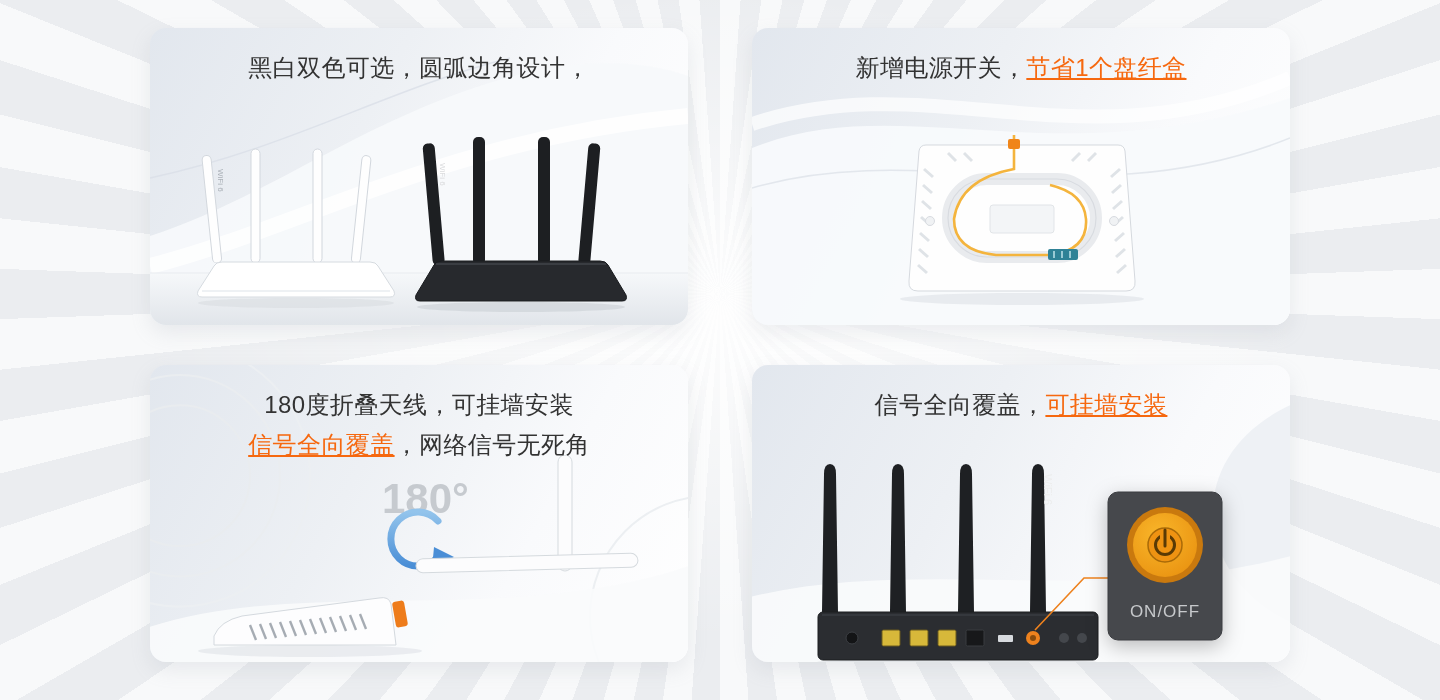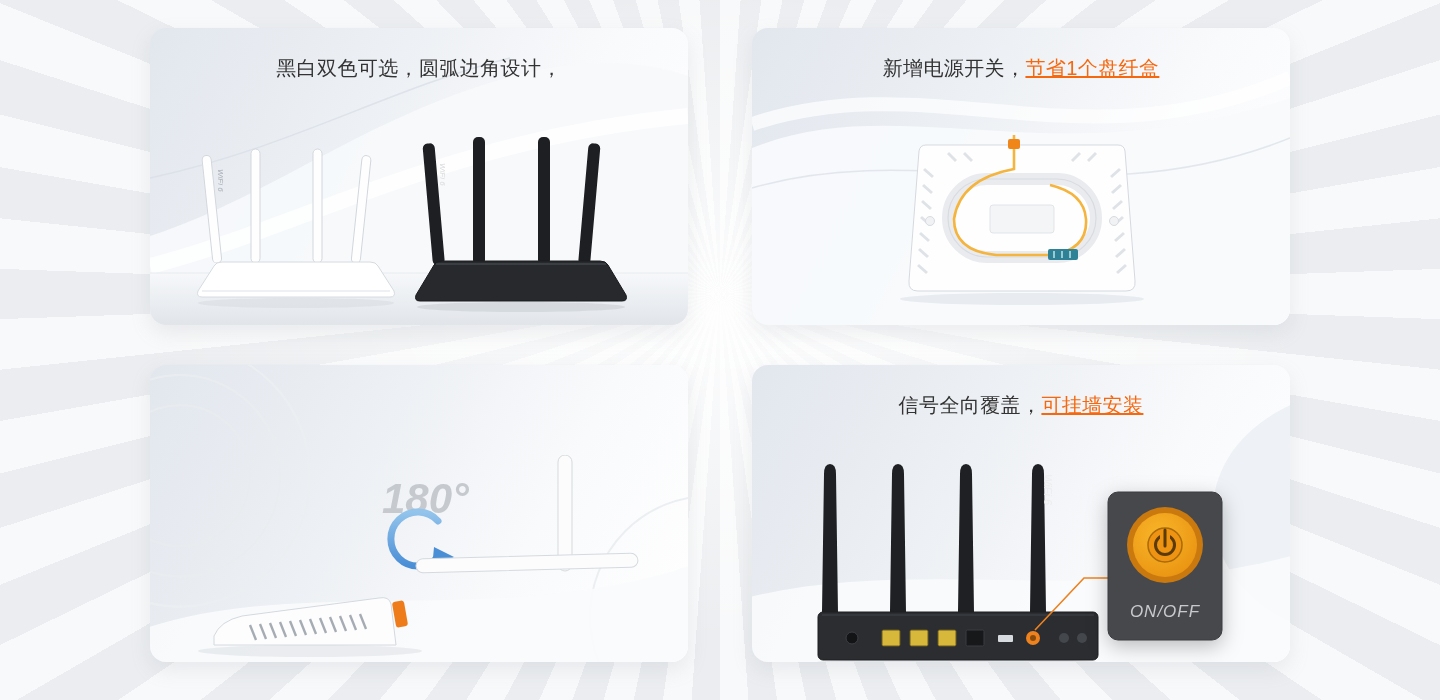--- a/index.html
+++ b/index.html
@@ -18,25 +18,25 @@
     position:absolute; left:150px; top:28px; width:1140px; height:634px;
     display:grid; grid-template-columns:538px 538px; grid-template-rows:1fr 1fr;
     gap:40px 64px;
   }
   .card {
     position:relative; border-radius:16px; overflow:hidden;
     background:linear-gradient(118deg,#e2e7ee 0%,#edf0f4 38%,#f9fafc 68%,#ffffff 100%);
     box-shadow:0 8px 20px rgba(150,158,168,0.16);
   }
   .deco { position:absolute; inset:0; width:100%; height:100%; z-index:0; }
-  .illus { position:absolute; left:0; right:0; bottom:0; z-index:1;font-style:italic; }
+  .illus { position:absolute; left:0; right:0; bottom:0; z-index:1; }
   .illus svg { display:block; width:100%; height:auto; }
   .title {
     position:relative; z-index:2; margin:0; padding-top:20px; text-align:center;
-    font-size:20px; font-weight:500; color:#333; letter-spacing:0.4px;
+    font-size:24px; font-weight:500; color:#333; letter-spacing:0.4px;
   }
   .t-line { display:block; line-height:40px; }
   .accent { color:#f6680f;text-decoration:underline; }
   .angle-text { font-weight:bold; }
 </style>
 </head>
 <body>
 
 <div class="page">
   <div class="grid">
@@ -140,20 +140,24 @@
     </section>
 
     <section class="card">
       <svg class="deco" viewBox="0 0 538 295" preserveAspectRatio="none">
         <circle cx="30" cy="110" r="70" fill="none" stroke="#e9ecef" stroke-width="2"></circle>
         <circle cx="30" cy="110" r="100" fill="none" stroke="#eaedf0" stroke-width="2"></circle>
         <circle cx="30" cy="110" r="130" fill="none" stroke="#eceff2" stroke-width="2"></circle>
         <circle cx="560" cy="250" r="120" fill="none" stroke="#eceff2" stroke-width="2"></circle>
         <path d="M0,260 C160,210 360,260 538,200 L538,295 L0,295 Z" fill="#fafbfc" opacity="0.9"></path>
       </svg>
+      <h3 class="title">
+        <span class="t-line">180度折叠天线，可挂墙安装</span>
+        <span class="t-line"><span class="accent">信号全向覆盖</span><span>，网络信号无死角</span></span>
+      </h3>
       <div class="illus">
         <svg viewBox="0 0 538 207">
           <defs>
             <linearGradient id="arrB" x1="0" y1="0" x2="0" y2="1">
               <stop offset="0" stop-color="#93c4ec"></stop>
                 <stop offset="1" stop-color="#4a8ed6"></stop>
             </linearGradient>
           </defs>
           <text x="232" y="58" font-size="42" class="angle-text" fill="#c6cacf">180°</text>
           <g>

